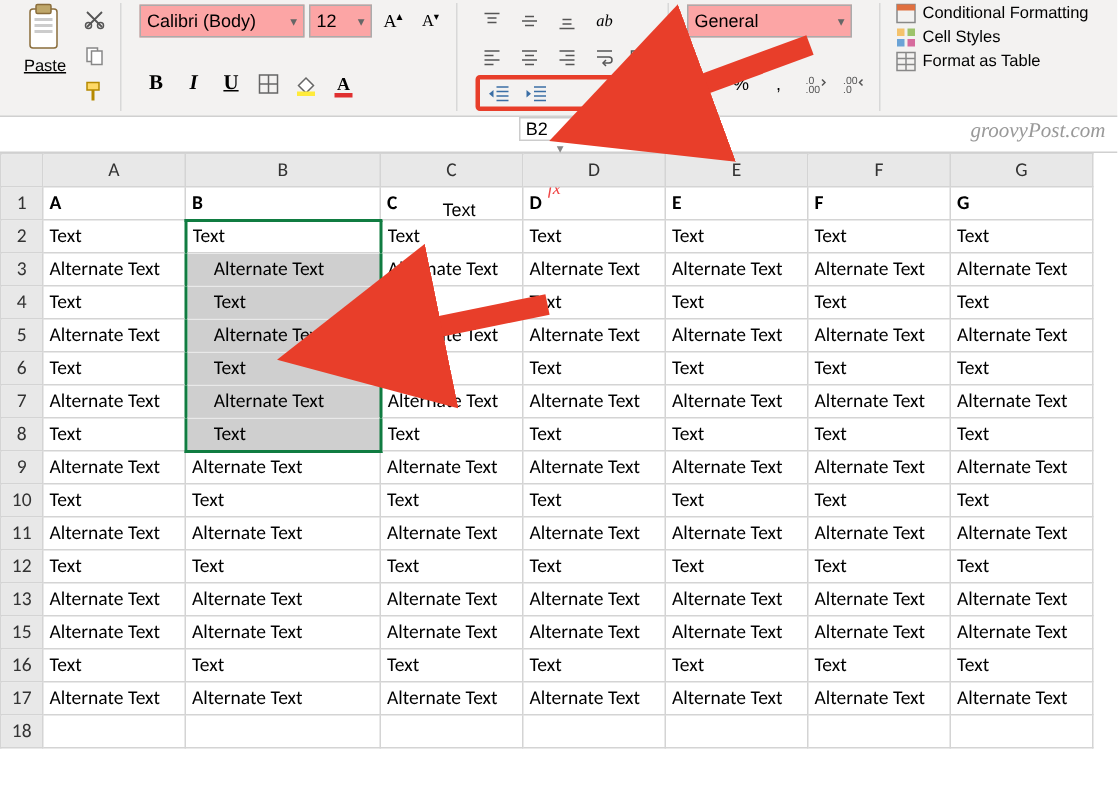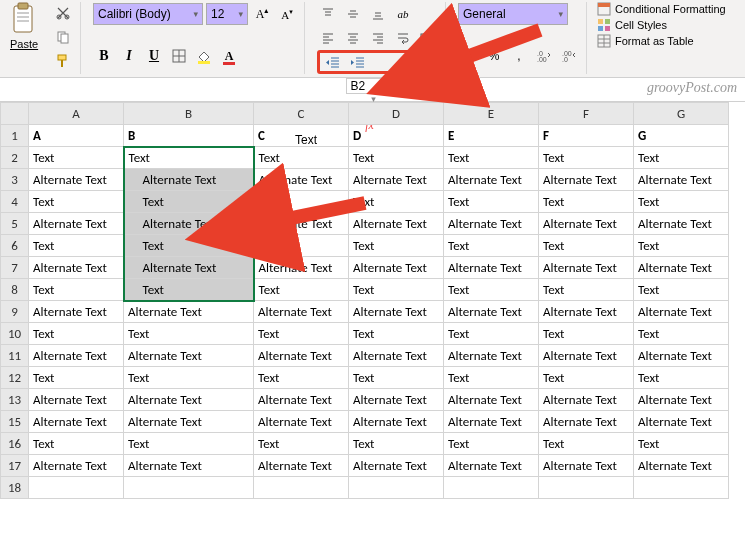--- a/index.html
+++ b/index.html
@@ -2,25 +2,25 @@
 <html><head>
 <meta charset="utf-8">
 <style>
   * { box-sizing: border-box; margin: 0; padding: 0; }
   body { font-family: "Segoe UI", Arial, sans-serif; font-size: 12px; background: #fff; overflow: hidden; width: 745px; height: 536px; position: relative; }
   
   
   .ribbon { background: #f3f2f1; border-bottom: 1px solid #d0d0d0; height: 78px; display: flex; padding: 2px 4px 0 4px; gap: 6px; }
   .group { display: flex; flex-direction: column; border-right: 1px solid #d8d8d8; padding: 0 6px; height: 72px; }
   .group-row { display: flex; align-items: center; gap: 3px; height: 24px; }
-  .paste-big { display: flex; flex-direction: column; width: 40px; height: 68px; justify-content: flex-start; text-decoration: underline; }
+  .paste-big { display: flex; flex-direction: column; align-items: center; width: 40px; height: 68px; justify-content: flex-start; text-decoration: underline; }
   .paste-big svg { width: 28px; height: 34px; }
   .paste-label { font-size: 11px; margin-top: 2px; }
   .small-btn { width: 22px; height: 22px; display: flex; align-items: center; justify-content: center; border: 1px solid transparent; cursor: pointer; }
-  .combo { height: 22px; border: 1px solid #ababab; background: #c4b5fd; display: flex; align-items: center; padding: 0 4px; font-size: 12px; position: relative; cursor: pointer; }
+  .combo { height: 22px; border: 1px solid #ababab; background: #fca5a5; display: flex; align-items: center; padding: 0 4px; font-size: 12px; position: relative; cursor: pointer; }
   .combo .caret { margin-left: auto; font-size: 9px; color: #666; }
   .font-name { width: 110px; }
   .font-size { width: 42px; }
   .number-fmt { width: 110px; }
   .txt-btn { font-family: "Times New Roman", serif; font-size: 14px; font-weight: bold; width: 22px; height: 22px; display:flex;align-items:center;justify-content:center;cursor:pointer;border:1px solid transparent;}
   .highlighted { border: 3px solid #e83e2a; border-radius: 3px; padding: 2px; }
   .styles-col { display:flex;flex-direction:column;gap:2px;font-size:11px;white-space:nowrap;padding-left:4px;}
   .styles-col div{display:flex;align-items:center;gap:4px;cursor:pointer;}
   
   

